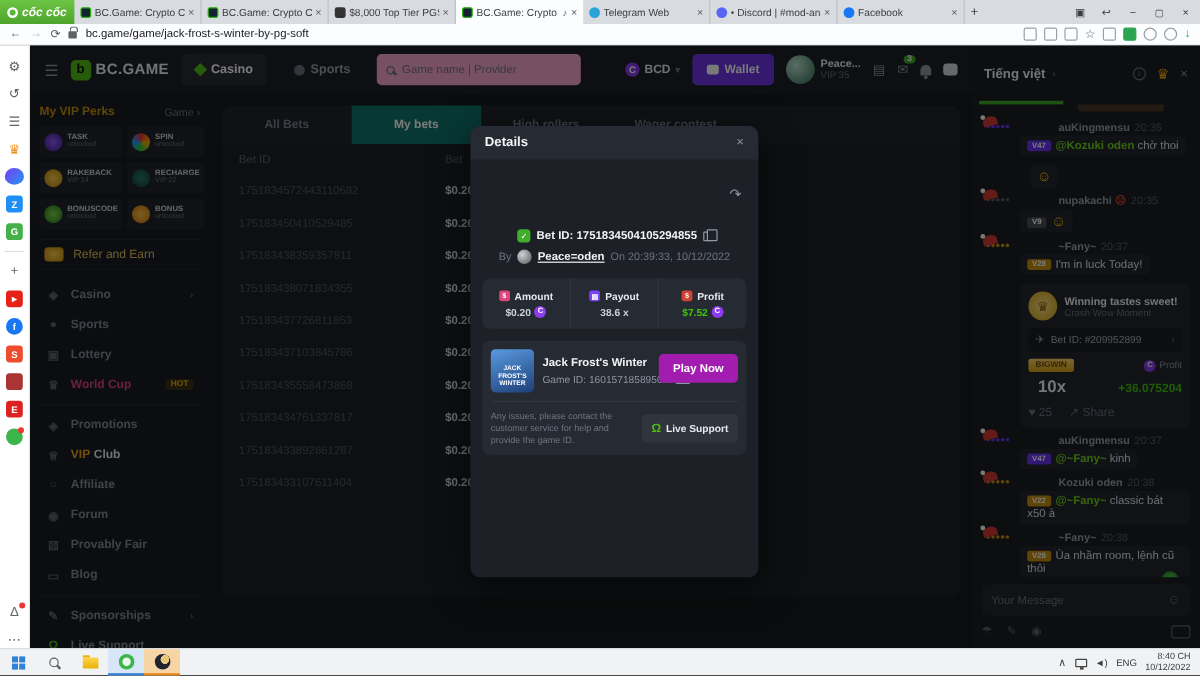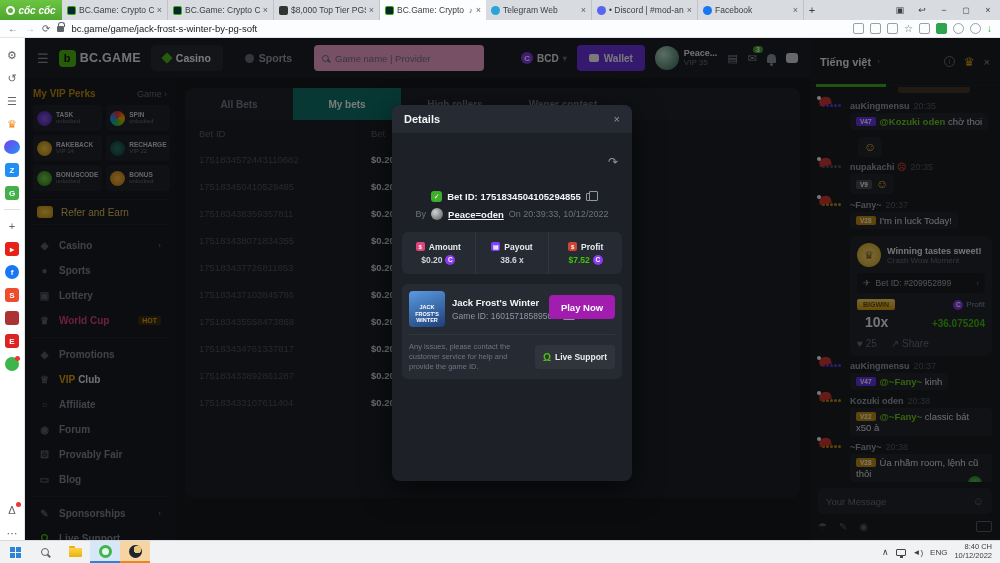--- a/index.html
+++ b/index.html
@@ -195,21 +195,21 @@
   .hat::after { content:""; position:absolute; top:-5px; left:-1px; width:4px; height:4px;
     background:#fff; border-radius:50%; }
   .av1 { background:radial-gradient(circle at 35% 35%, #cdd3d6, #6b7280); }
   .av3 { background:radial-gradient(circle at 35% 35%, #e8b7c9, #8a4a63); }
   .av4 { background:radial-gradient(circle at 35% 35%, #e89aa8, #b2475e); }
   .av6 { background:radial-gradient(circle at 35% 35%, #3a3f4a, #14161a); }
   .stars { display:flex; gap:1px; justify-content:center; margin-top:3px; }
   .stars i { width:3px; height:3px; border-radius:50%; background:#6a36f5; }
   .stars.gold i { background:#c9920e; } .stars.gray i { background:#555a62; }
   .mbody { flex:1; min-width:0; }
-  .mhead { font-size:9px; color:#9aa3ad; font-weight:700; white-space:nowrap; }
+  .mhead { font-size:9px; color:#9aa3ad; font-weight:700; white-space:nowrap;margin-left:32px; }
   .mhead .t { color:#566069; font-weight:400; margin-left:4px; }
   .mhead .emote { color:#d04333; }
   .bubble { background:#23262d; border-radius:4px; padding:3px 6px; font-size:9.5px;
     color:#dfe3e8; display:inline-block; margin-top:2px; max-width:145px; }
   .vbadge { display:inline-block; font-size:6.5px; font-weight:800; color:#fff;
     border-radius:2px; padding:1px 4px; margin-right:4px; vertical-align:1px; }
   .vb-purple { background:#6a36f5; } .vb-gold { background:#c9920e; } .vb-gray { background:#4a4f57; }
   .mention { color:#6fd41c; font-weight:700; }
   .emojib { font-size:12px; color:#f5c518; }
   .indent { margin-left:40px; }

